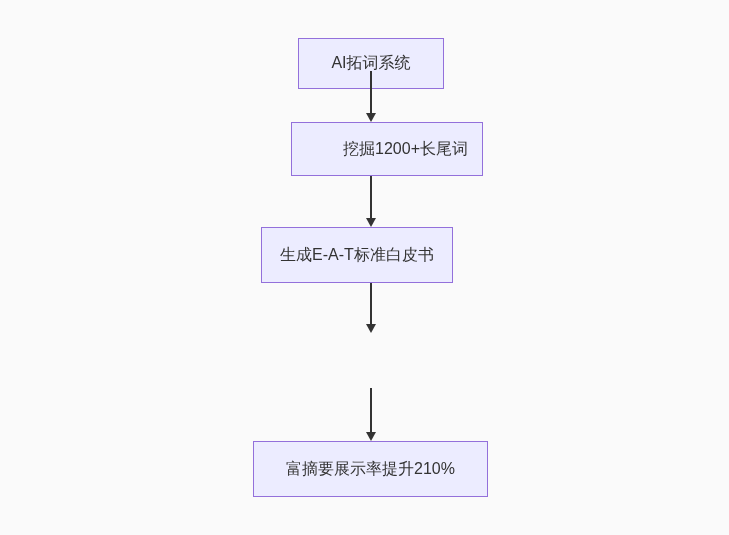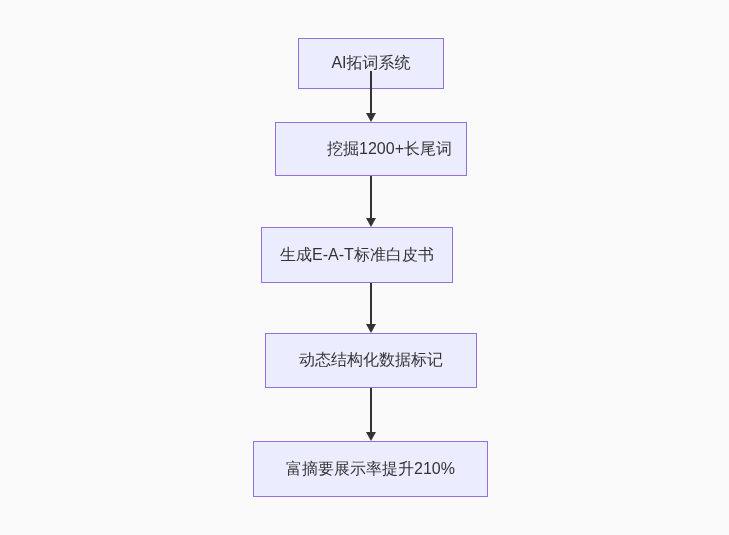--- a/index.html
+++ b/index.html
@@ -25,21 +25,21 @@
     border: 1.5px solid #9370db;
     color: #333333;
     font-size: 16px;
     display: flex;
     align-items: center;
     justify-content: center;
     text-align: center;
     white-space: nowrap;
   }
   .node-1 { left: 298px; top: 30px;  width: 146px; height: 51px; margin-top: 8px; }
-  .node-2 { left: 275px; top: 122px; width: 192px; height: 54px; padding-left: 37px; }
+  .node-2 { left: 291px; top: 122px; width: 192px; height: 54px; padding-left: 37px; }
   .node-3 { left: 261px; top: 227px; width: 192px; height: 56px; }
   .node-4 { left: 265px; top: 333px; width: 212px; height: 55px; }
   .node-5 { left: 253px; top: 441px; width: 235px; height: 56px; }
 
   .edge {
     position: absolute;
     left: 366px;            
     width: 10px;
     display: flex;
     flex-direction: column;
@@ -88,23 +88,20 @@
 
   <div class="node node-3">
     <span>生成E-A-T标准白皮书</span>
   </div>
 
   <div class="edge edge-3">
     <span class="shaft"></span>
     <span class="head"></span>
   </div>
 
-  <div class="node node-4">
-    <span>动态结构化数据标记</span>
-  </div>
 
   <div class="edge edge-4">
     <span class="shaft"></span>
     <span class="head"></span>
   </div>
 
   <div class="node node-5">
     <span>富摘要展示率提升210%</span>
   </div>
 

